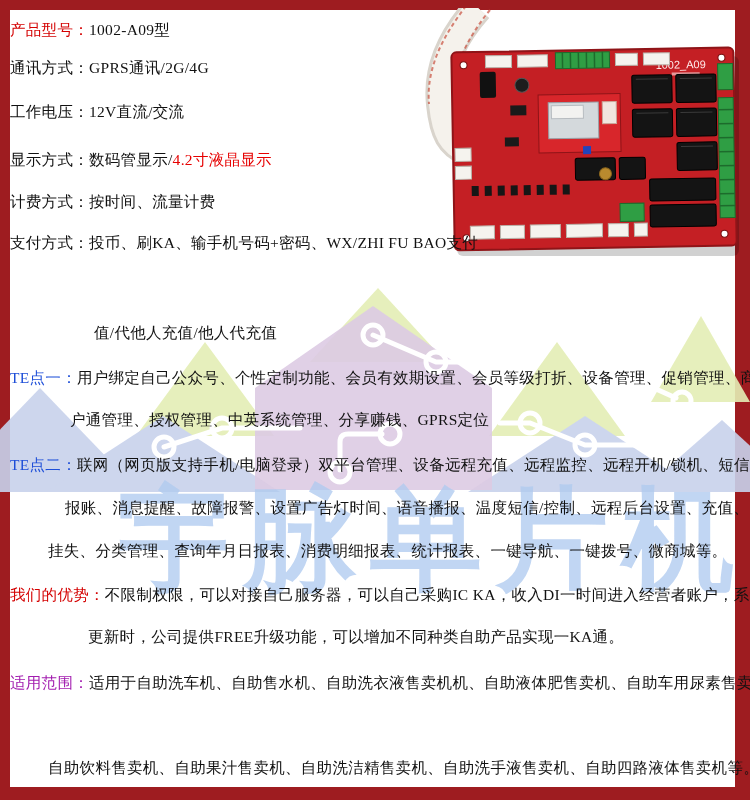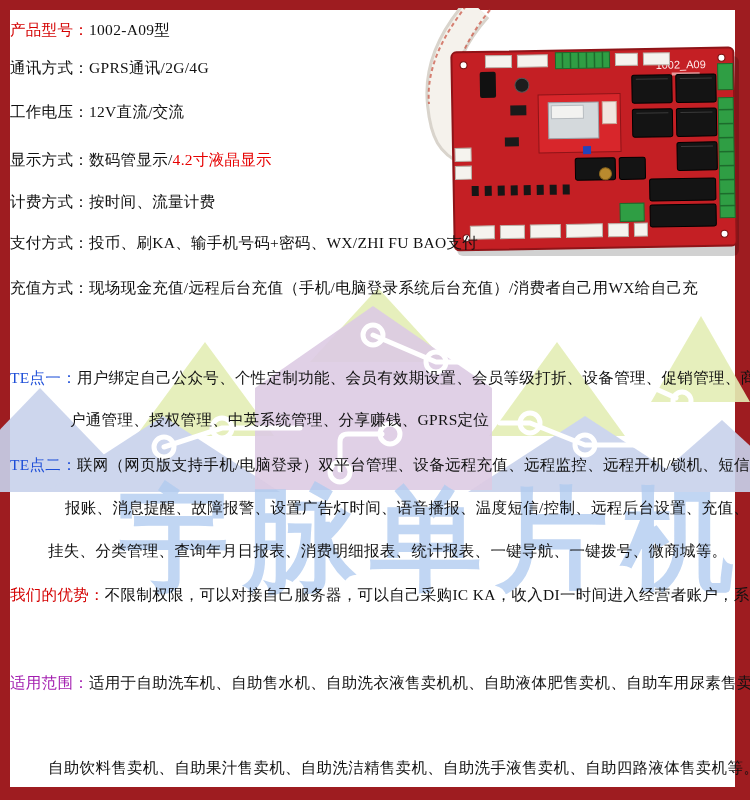--- a/index.html
+++ b/index.html
@@ -163,23 +163,24 @@
       <rect x="196" y="196" width="24" height="18" fill="#2f9e44" stroke="#1d6b2c"></rect>
     </g>
   </svg>
 
   <div class="ln" style="top:20px;left:10px"><span class="lbl-red">产品型号：</span><span>1002-A09型</span></div>
   <div class="ln" style="top:58px;left:10px"><span>通讯方式：</span><span>GPRS通讯/2G/4G</span></div>
   <div class="ln" style="top:102px;left:10px"><span>工作电压：</span><span>12V直流/交流</span></div>
   <div class="ln" style="top:150px;left:10px"><span>显示方式：</span><span>数码管显示/</span><span class="txt-red">4.2寸液晶显示</span></div>
   <div class="ln" style="top:192px;left:10px"><span>计费方式：</span><span>按时间、流量计费</span></div>
   <div class="ln" style="top:233px;left:10px"><span>支付方式：</span><span>投币、刷KA、输手机号码+密码、WX/ZHI FU BAO支付</span></div>
-  <div class="ln" style="top:278px;left:10px"><span>充值方式：</span><span>现场现金充值/远程后台充值（手机/电脑登录系统后台充值）/消费者自己用WX给自己充</span></div>
+  <div class="ln" style="top:323px;left:94px"><span>值/代他人充值/他人代充值</span></div>
   <div class="ln" style="top:368px;left:10px"><span class="lbl-blue">TE点一：</span><span>用户绑定自己公众号、个性定制功能、会员有效期设置、会员等级打折、设备管理、促销管理、商</span></div>
   <div class="ln" style="top:410px;left:70px"><span>户通管理、授权管理、中英系统管理、分享赚钱、GPRS定位</span></div>
   <div class="ln" style="top:498px;left:65px"><span>报账、消息提醒、故障报警、设置广告灯时间、语音播报、温度短信/控制、远程后台设置、充值、</span></div>
   <div class="ln" style="top:455px;left:10px"><span class="lbl-blue">TE点二：</span><span>联网（网页版支持手机/电脑登录）双平台管理、设备远程充值、远程监控、远程开机/锁机、短信</span></div>
   <div class="ln" style="top:541px;left:48px"><span>挂失、分类管理、查询年月日报表、消费明细报表、统计报表、一键导航、一键拨号、微商城等。</span></div>
   <div class="ln" style="top:585px;left:10px"><span class="lbl-red">我们的优势：</span><span>不限制权限，可以对接自己服务器，可以自己采购IC KA，收入DI一时间进入经营者账户，系统</span></div>
+  <div class="ln" style="top:627px;left:88px"><span>更新时，公司提供FREE升级功能，可以增加不同种类自助产品实现一KA通。</span></div>
   <div class="ln" style="top:673px;left:10px"><span class="lbl-green">适用范围：</span><span>适用于自助洗车机、自助售水机、自助洗衣液售卖机机、自助液体肥售卖机、自助车用尿素售卖</span></div>
   <div class="ln" style="top:758px;left:48px"><span>自助饮料售卖机、自助果汁售卖机、自助洗洁精售卖机、自助洗手液售卖机、自助四路液体售卖机等。</span></div>
 
 </div>
 
 </body></html>

